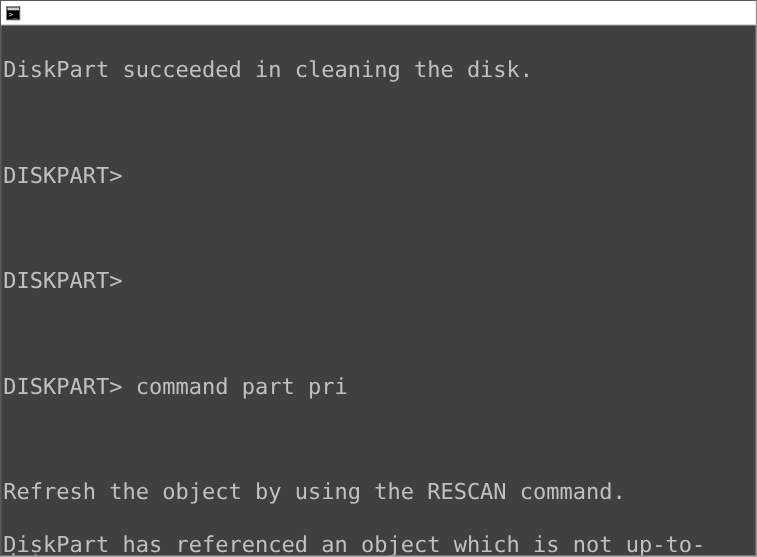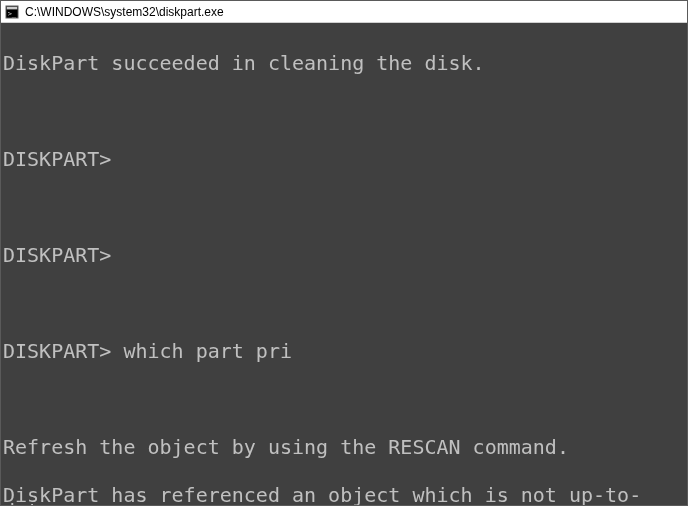--- a/index.html
+++ b/index.html
@@ -20,31 +20,30 @@
 <div class="window">
 
   <div class="titlebar">
     <span class="titlebar-icon">
       <svg viewBox="0 0 16 16">
         <rect x="1" y="1" width="14" height="14" fill="#000" stroke="#888" stroke-width="1"></rect>
         <rect x="2" y="2" width="12" height="3" fill="#ccc"></rect>
         <text x="3" y="12" font-size="8" fill="#ccc" font-family="monospace">&gt;_</text>
       </svg>
     </span>
-    <span>C:\WINDOWS\system32\diskpart.exe</span>
   </div>
 
   <div class="console">
     <div class="line">DiskPart succeeded in cleaning the disk.</div>
     <div class="line"></div>
     <div class="line prompt-line"><span class="prompt">DISKPART&gt; </span></div>
     <div class="line"></div>
     <div class="line prompt-line"><span class="prompt">DISKPART&gt; </span></div>
     <div class="line"></div>
-    <div class="line prompt-line"><span class="prompt">DISKPART&gt; </span><span class="cmd">which part pri</span></div>
+    <div class="line prompt-line"><span class="prompt">DISKPART&gt; </span><span class="cmd">command part pri</span></div>
     <div class="line"></div>
     <div class="line">Refresh the object by using the RESCAN command.</div>
     <div class="line">DiskPart has referenced an object which is not up-to-date.</div>
     
     
     
     
     
     
     

